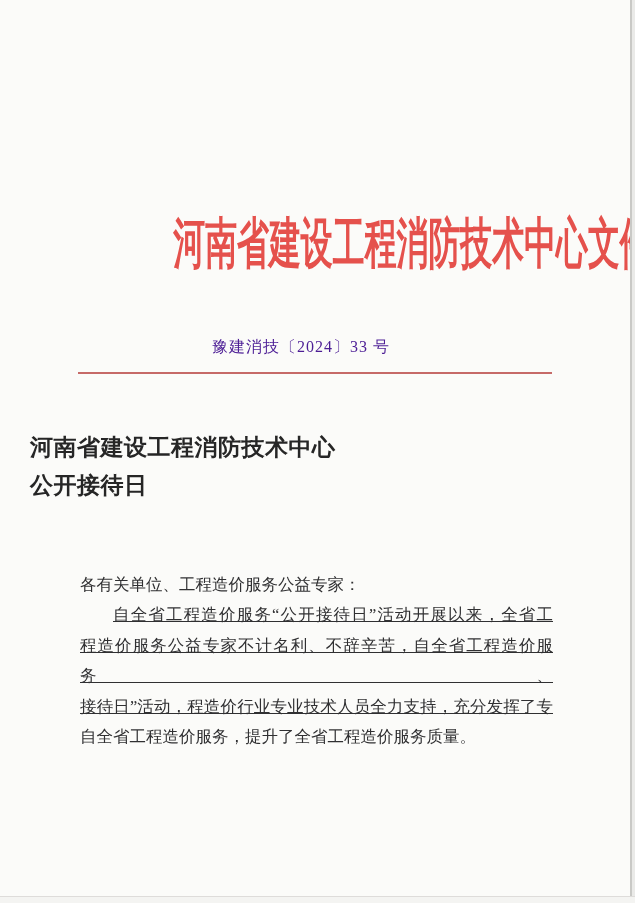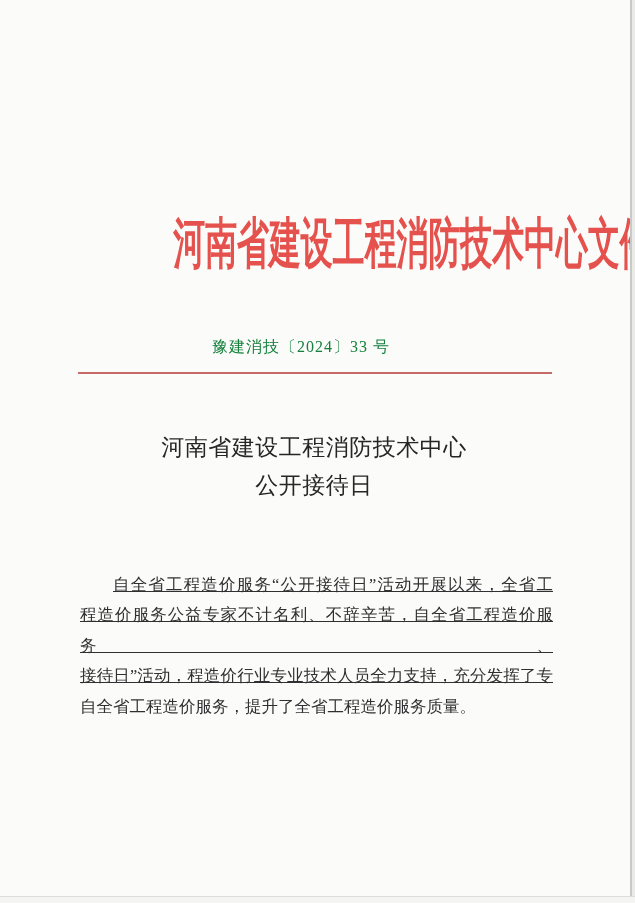--- a/index.html
+++ b/index.html
@@ -50,38 +50,37 @@
     transform-origin: center;
     letter-spacing: 0;
   }
   
   .doc-number {
     position: absolute;
     top: 336px; left: 0; right: 33px;
     text-align: center;
     font-size: 16px;
     line-height: 22px;
-    color: #15803d;
+    color: #4c1d95;
     letter-spacing: 1px;
   }
   
   .red-rule {
     position: absolute;
     top: 372px; left: 78px;
     width: 474px; height: 2px;
     background: var(--rule-red);
   }
   
   .doc-title {
     position: absolute;
     top: 429px; left: 30px; right: 37px;
-    text-align: center;
     font-size: 23px;
     line-height: 38px;
-    font-weight: normal;
+    font-weight: bold;
     letter-spacing: 0.5px;
     color: var(--heading-ink);
   }
   
   .body-text {
     position: absolute;
     top: 570px; left: 80px;
     width: 473px;
     font-size: 16.5px;
     line-height: 30.4px;
@@ -108,20 +107,21 @@
   <div class="doc-number">豫建消技〔2024〕33 号</div>
 
   <div class="red-rule"></div>
 
   <div class="doc-title">
     <div>河南省建设工程消防技术中心</div>
     <div>公开接待日</div>
   </div>
 
   <div class="body-text">
+    <div class="bline">各有关单位、工程造价服务公益专家：</div>
     <div class="bline just indent">自全省工程造价服务“公开接待日”活动开展以来，全省工</div>
     <div class="bline just">程造价服务公益专家不计名利、不辞辛苦，自全省工程造价服务、</div>
     <div class="bline just">接待日”活动，程造价行业专业技术人员全力支持，充分发挥了专</div>
     <div class="bline">自全省工程造价服务，提升了全省工程造价服务质量。</div>
   </div>
 
   <div class="edge-right"></div>
   <div class="edge-bottom"></div>
 
 </div>

